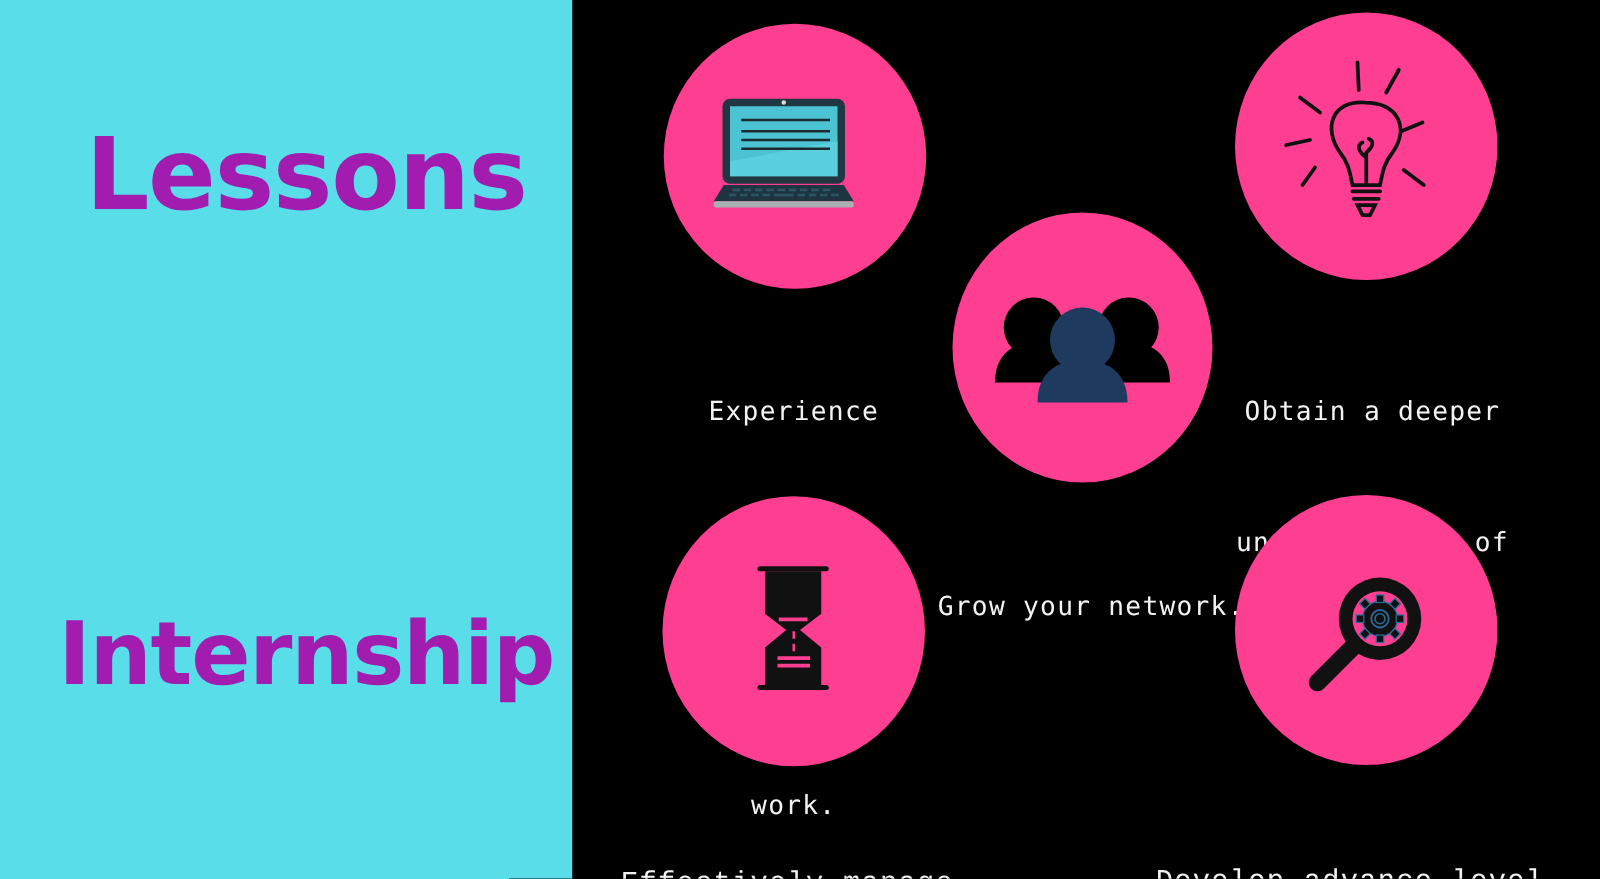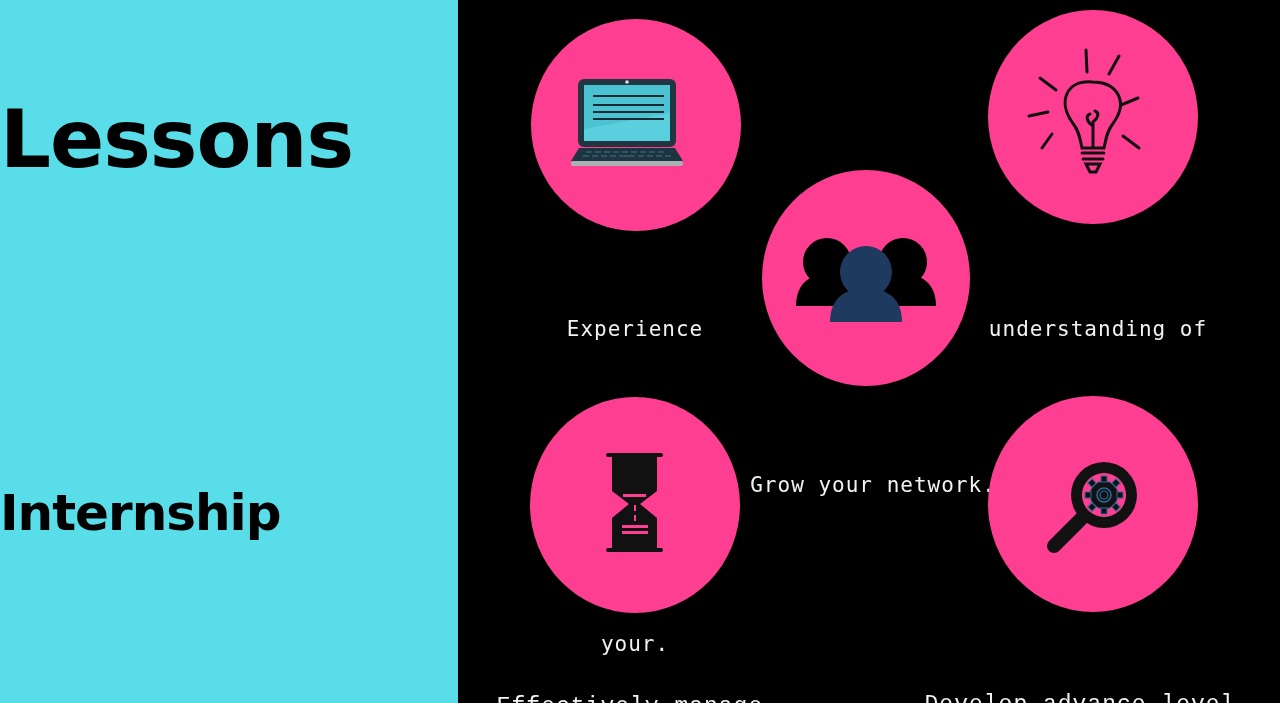--- a/index.html
+++ b/index.html
@@ -1,31 +1,31 @@
 <!DOCTYPE html>
 <html><head>
 <meta charset="utf-8">
 <style>
   html, body { margin:0; padding:0; }
   body { width:1280px; height:703px; position:relative; overflow:hidden; background:#000; }
   .left { position:absolute; left:0; top:0; width:458px; height:703px; background:#58dde9; }
-  .title-line { position:absolute; left:0; width:458px; font-family:"DejaVu Sans", sans-serif; font-weight:bold; color:#000000; font-size:80px; letter-spacing:-1px; line-height:1; }
+  .title-line { position:absolute; left:16px; width:458px; text-align:center; font-family:"DejaVu Sans", sans-serif; font-weight:bold; color:#a21caf; font-size:80px; letter-spacing:-1px; line-height:1; }
   .right { position:absolute; left:458px; top:0; width:822px; height:703px; background:#000; }
   .circle { position:absolute; border-radius:50%; background:#fe3f91; }
   .circle svg { position:absolute; left:0; top:0; width:100%; height:100%; }
   .cap { position:absolute; font-family:"DejaVu Sans Mono", monospace; color:#f2f2f2; font-size:21px; line-height:35px; text-align:center; white-space:pre; letter-spacing:1px; }
   .cap span { display:block;text-align:center; }
   .cap.narrow { font-family:"Liberation Mono", monospace; font-size:23px; letter-spacing:1px; }
 </style>
 </head>
 <body>
 
 <div class="left">
   <div class="title-line" style="top:100px;">Lessons</div>
-  <div class="title-line" style="top:488px; font-size:50px;">Internship</div>
+  <div class="title-line" style="top:488px; font-size:70px;">Internship</div>
 </div>
 
 <div class="right"></div>
 
 <div class="circle" style="left:531px; top:19px; width:210px; height:212px;">
   <svg viewBox="0 0 210 212">
     <rect x="47" y="60" width="98" height="68" rx="6" fill="#203640"></rect>
     <rect x="53" y="66" width="86" height="56" fill="#4cc3d3"></rect>
     <polygon points="53,110 139,94 139,122 53,122" fill="#5ad0de"></polygon>
     <circle cx="96" cy="63" r="1.8" fill="#ddd"></circle>
@@ -54,40 +54,41 @@
         <rect x="125" y="136" width="6" height="2"></rect>
         <rect x="134" y="136" width="6" height="2"></rect>
     </g>
     <rect x="40" y="142" width="112" height="5" rx="2" fill="#a8b0b3"></rect>
   </svg>
 </div>
 <div class="cap" style="left:545px; top:242px; width:180px;">
   <span>Experience</span>
   <span>day-to-day,</span>
   <span>real-world</span>
-  <span>your.</span>
+  <span>work.</span>
 </div>
 
 <div class="circle" style="left:988px; top:10px; width:210px; height:214px;">
   <svg viewBox="0 0 210 214" fill="none" stroke="#111" stroke-width="3" stroke-linecap="round">
     <line x1="98" y1="40" x2="99" y2="62"></line>
     <line x1="131" y1="46" x2="121" y2="64"></line>
     <line x1="52" y1="68" x2="68" y2="80"></line>
     <line x1="150" y1="88" x2="133" y2="95"></line>
     <line x1="41" y1="106" x2="60" y2="102"></line>
     <line x1="64" y1="124" x2="54" y2="138"></line>
     <line x1="135" y1="126" x2="151" y2="138"></line>
     <path d="M104 72 C 78 70, 70 92, 84 112 C 92 122, 92 130, 94 138 L 116 138 C 118 130, 118 122, 126 112 C 140 92, 130 72, 104 72 Z"></path>
     <path d="M105 136 L 105 112 M 105 116 C 99 112, 97 106, 102 104 M 105 112 C 110 108, 112 103, 107 101"></path>
     <line x1="94" y1="143" x2="116" y2="143"></line>
     <line x1="95" y1="149" x2="115" y2="149"></line>
     <path d="M98 154 L 112 154 L 108 162 L 102 162 Z"></path>
   </svg>
 </div>
 <div class="cap" style="left:968px; top:242px; width:260px;">
+  <span>Obtain a deeper</span>
   <span>understanding of</span>
   <span>your field.</span>
 </div>
 
 <div class="circle" style="left:762px; top:170px; width:208px; height:216px;">
   <svg viewBox="0 0 208 216">
     <circle cx="65" cy="92" r="24" fill="#000"></circle>
     <path d="M34 136 C 34 112, 50 104, 65 104 C 82 104, 98 112, 98 136 Z" fill="#000"></path>
     <circle cx="141" cy="92" r="24" fill="#000"></circle>
     <path d="M110 136 C 110 112, 126 104, 141 104 C 158 104, 174 112, 174 136 Z" fill="#000"></path>

